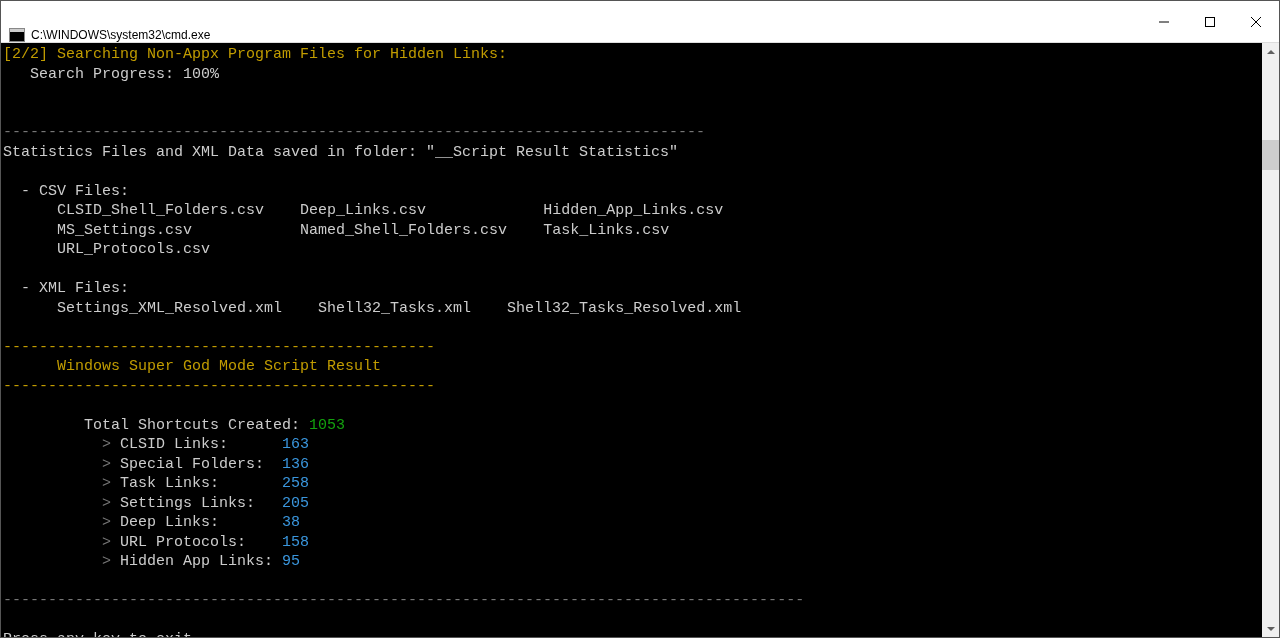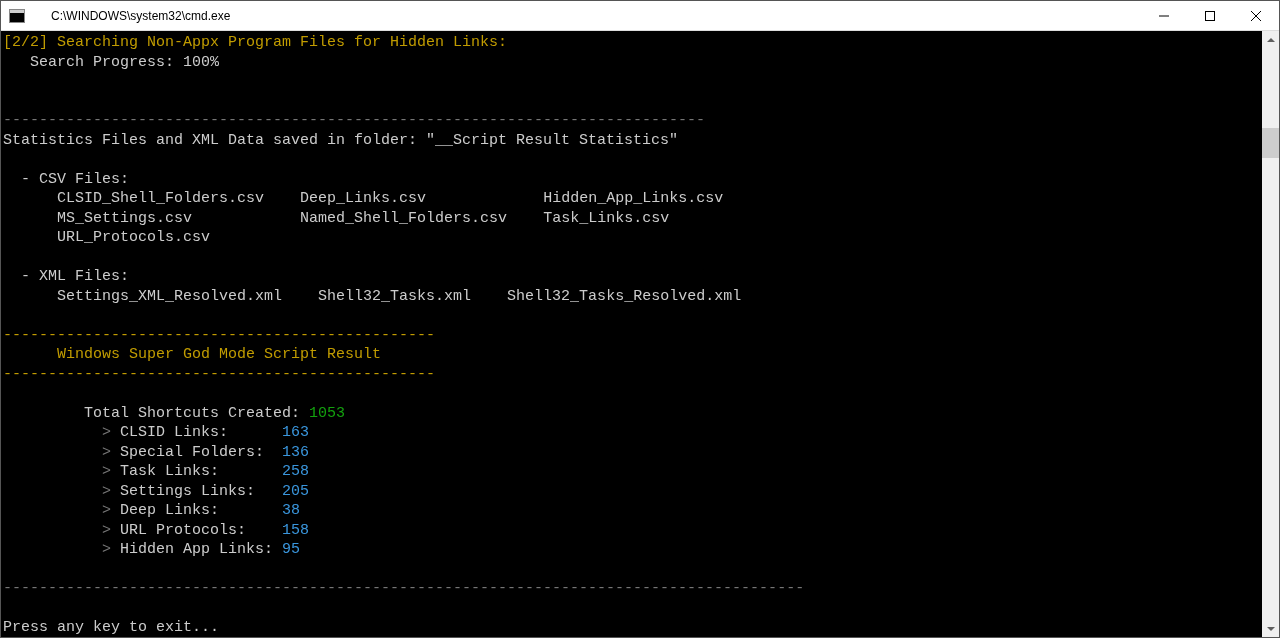--- a/index.html
+++ b/index.html
@@ -17,27 +17,26 @@
     }
     .window {
       width: 1280px;
       height: 638px;
       background: #ffffff;
       display: flex;
       flex-direction: column;
       border: 1px solid #555;
     }
     .titlebar {
-      height: 30px;
+      height: 42px;
       background: #ffffff;
       display: flex;
-      align-items: center;
+      align-items: flex-end;
       border-bottom: 1px solid #ddd;
       flex-shrink: 0;
-      gap: 20px;
     }
     .titlebar-icon {
       width: 16px;
       height: 14px;
       margin-left: 8px;
       margin-right: 6px;
       background: #000;
       border: 1px solid #888;
       position: relative;
       display: inline-block;

